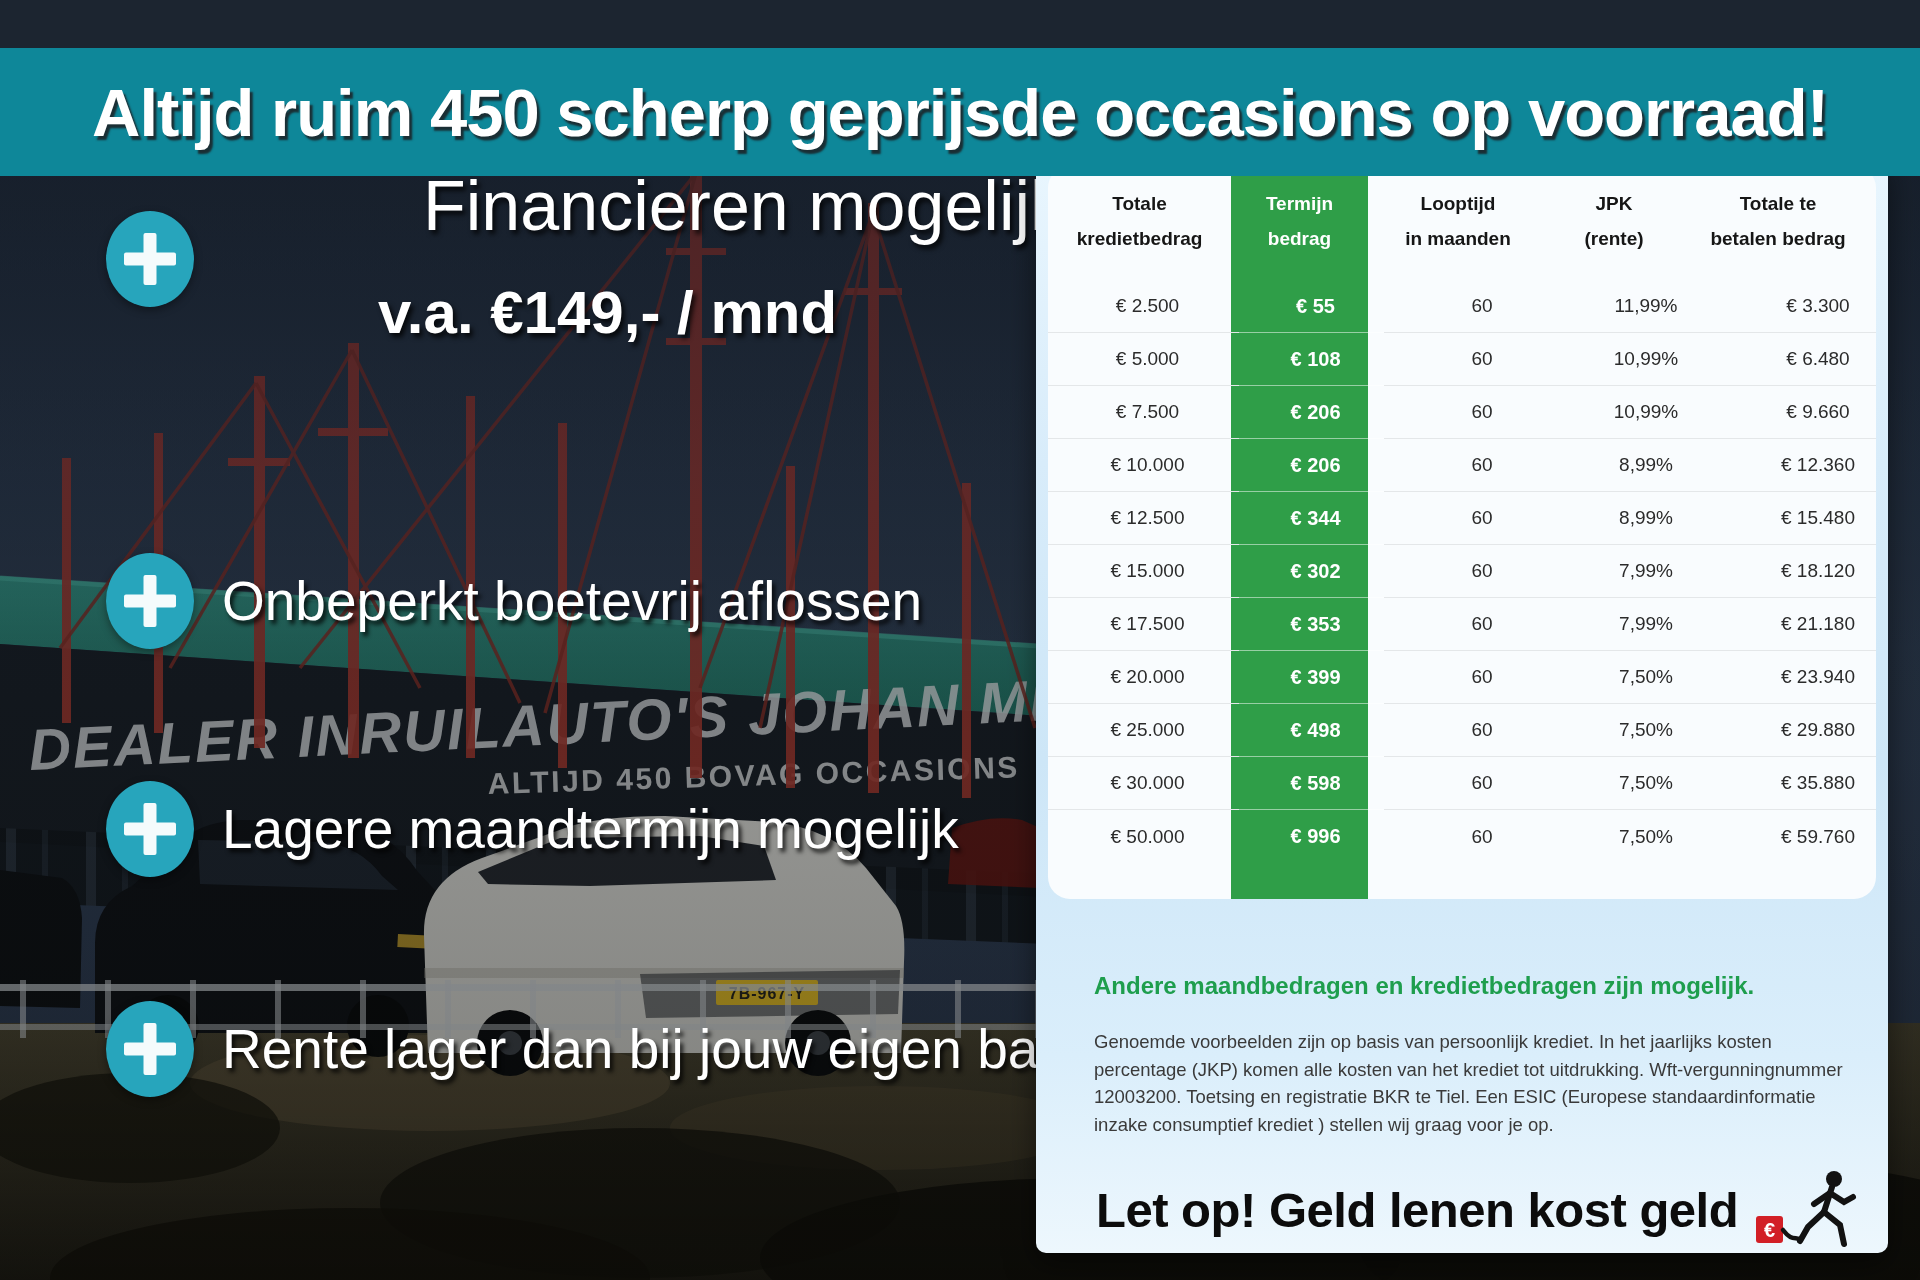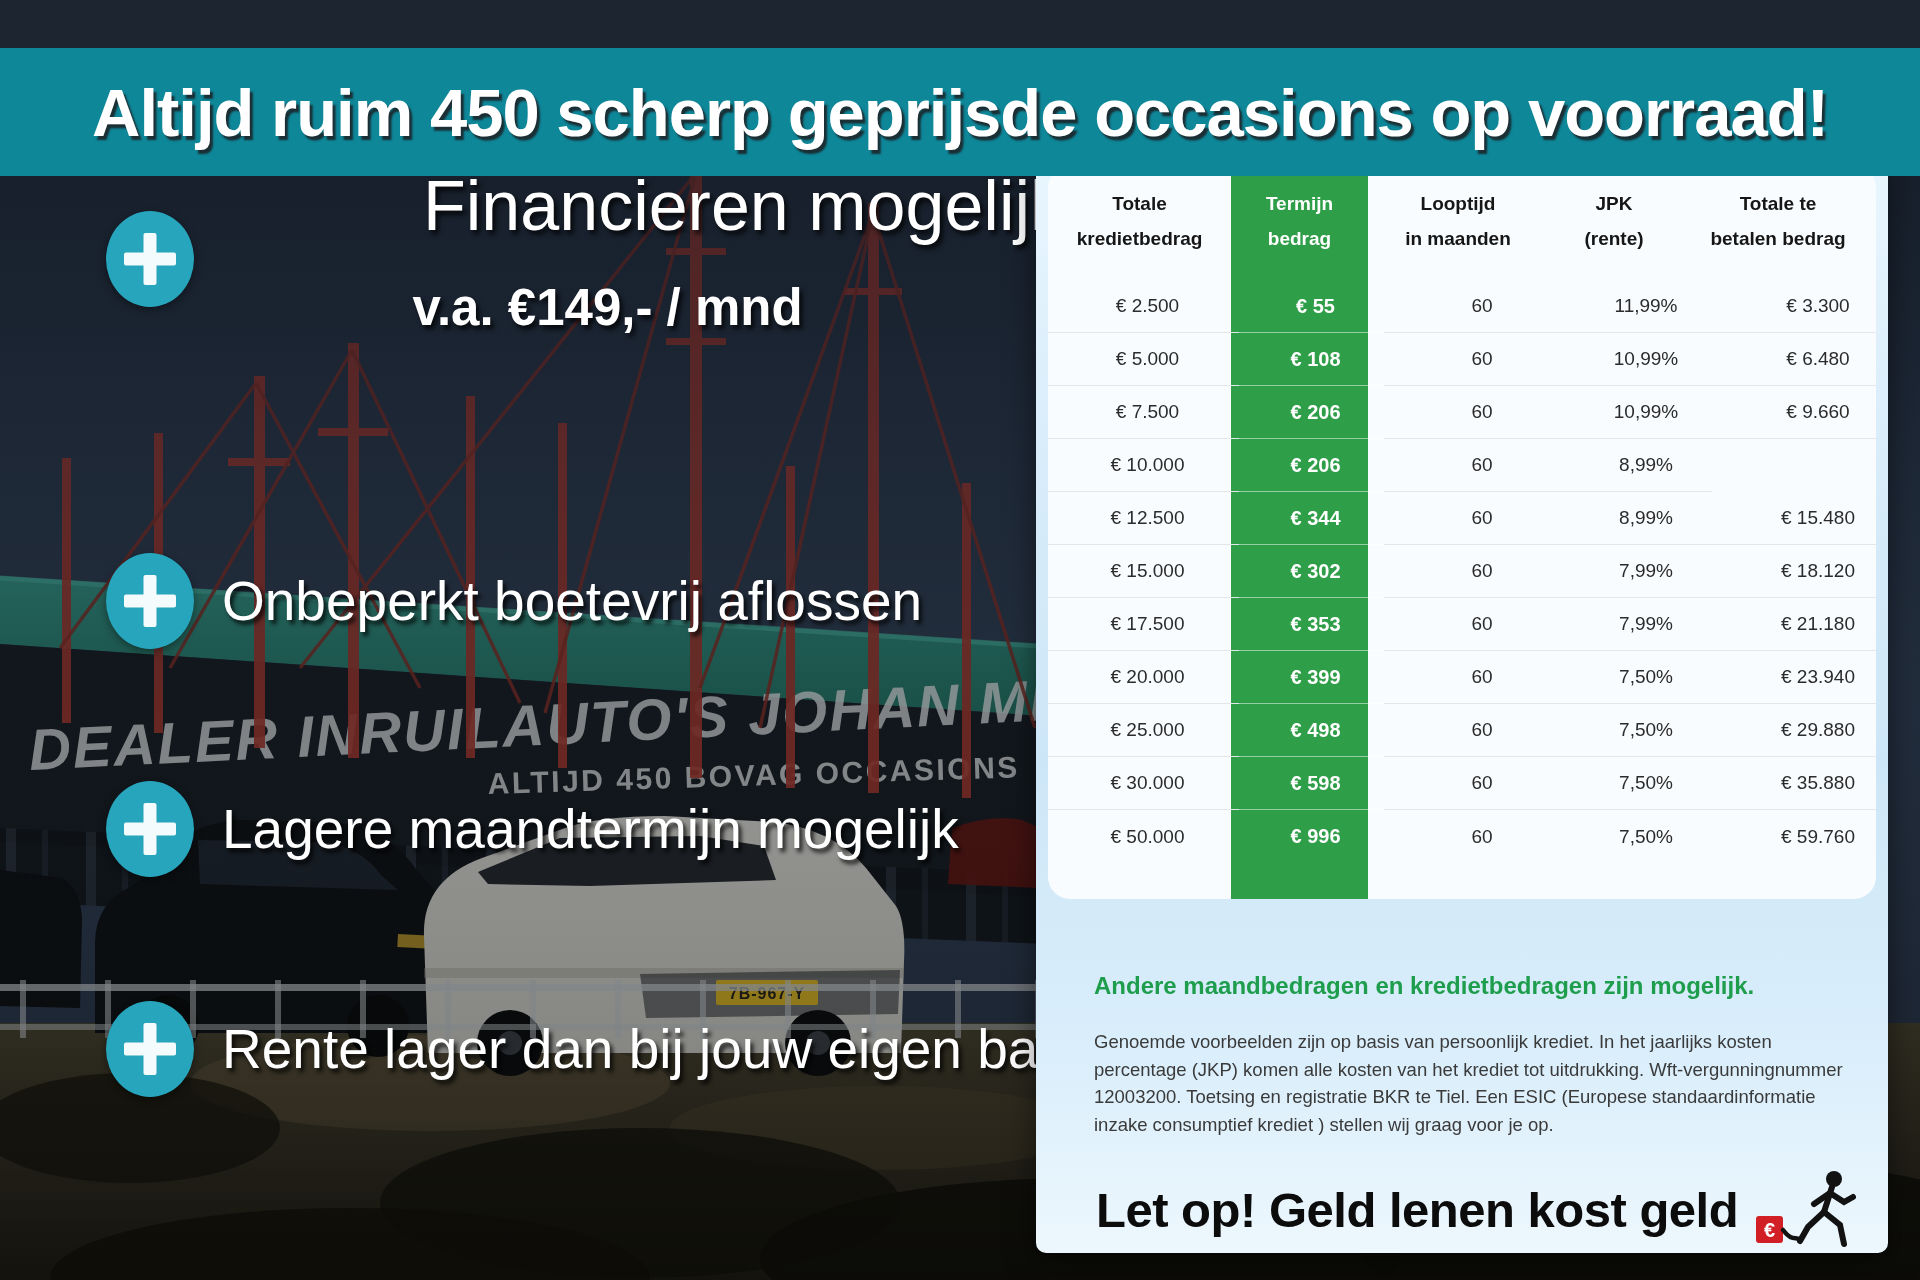--- a/index.html
+++ b/index.html
@@ -13,21 +13,21 @@
                text-shadow:3px 4px 2px rgba(28,30,34,.85);white-space:nowrap;}
 
   
   .photo{position:absolute;left:0;top:128px;width:1920px;height:1152px;z-index:1;}
   .photo svg{display:block;}
 
   
   .promo-h1{position:absolute;left:150px;top:166px;width:915px;text-align:right;
             font-size:70px;color:#fff;z-index:3;text-shadow:3px 4px 5px rgba(0,0,0,.8);}
   .promo-h2{position:absolute;left:150px;top:278px;width:915px;text-align:center;
-            font-size:51px;font-weight:bold;color:#fff;z-index:3;
+            font-size:60px;font-weight:bold;color:#fff;z-index:3;
             text-shadow:3px 4px 5px rgba(0,0,0,.8);}
   .plus-icon{position:absolute;width:88px;height:96px;border-radius:50%;
              background:#27a5bc;z-index:3;box-shadow:0 3px 8px rgba(0,0,0,.4);}
   .plus-icon .bar-h{position:absolute;left:50%;top:50%;width:52px;height:13px;
                     transform:translate(-50%,-50%);background:#f4fbfc;border-radius:2px;}
   .plus-icon .bar-v{position:absolute;left:50%;top:50%;width:13px;height:52px;
                     transform:translate(-50%,-50%);background:#f4fbfc;border-radius:2px;}
   .bullet-text{position:absolute;left:222px;height:60px;line-height:60px;
                font-size:55px;color:#fff;z-index:3;white-space:nowrap;
                text-shadow:3px 4px 4px rgba(0,0,0,.8);}
@@ -261,20 +261,21 @@
             <div class="tcell w1">€ 206</div>
             <div class="tcell w2">60</div>
             <div class="tcell w3">10,99%</div>
             <div class="tcell w4">€ 9.660</div>
           </div>
           <div class="trow">
             <div class="tcell w0">€ 10.000</div>
             <div class="tcell w1">€ 206</div>
             <div class="tcell w2">60</div>
             <div class="tcell w3">8,99%</div>
+            <div class="tcell w4">€ 12.360</div>
           </div>
           <div class="trow">
             <div class="tcell w0">€ 12.500</div>
             <div class="tcell w1">€ 344</div>
             <div class="tcell w2">60</div>
             <div class="tcell w3">8,99%</div>
             <div class="tcell w4">€ 15.480</div>
           </div>
           <div class="trow">
             <div class="tcell w0">€ 15.000</div>

